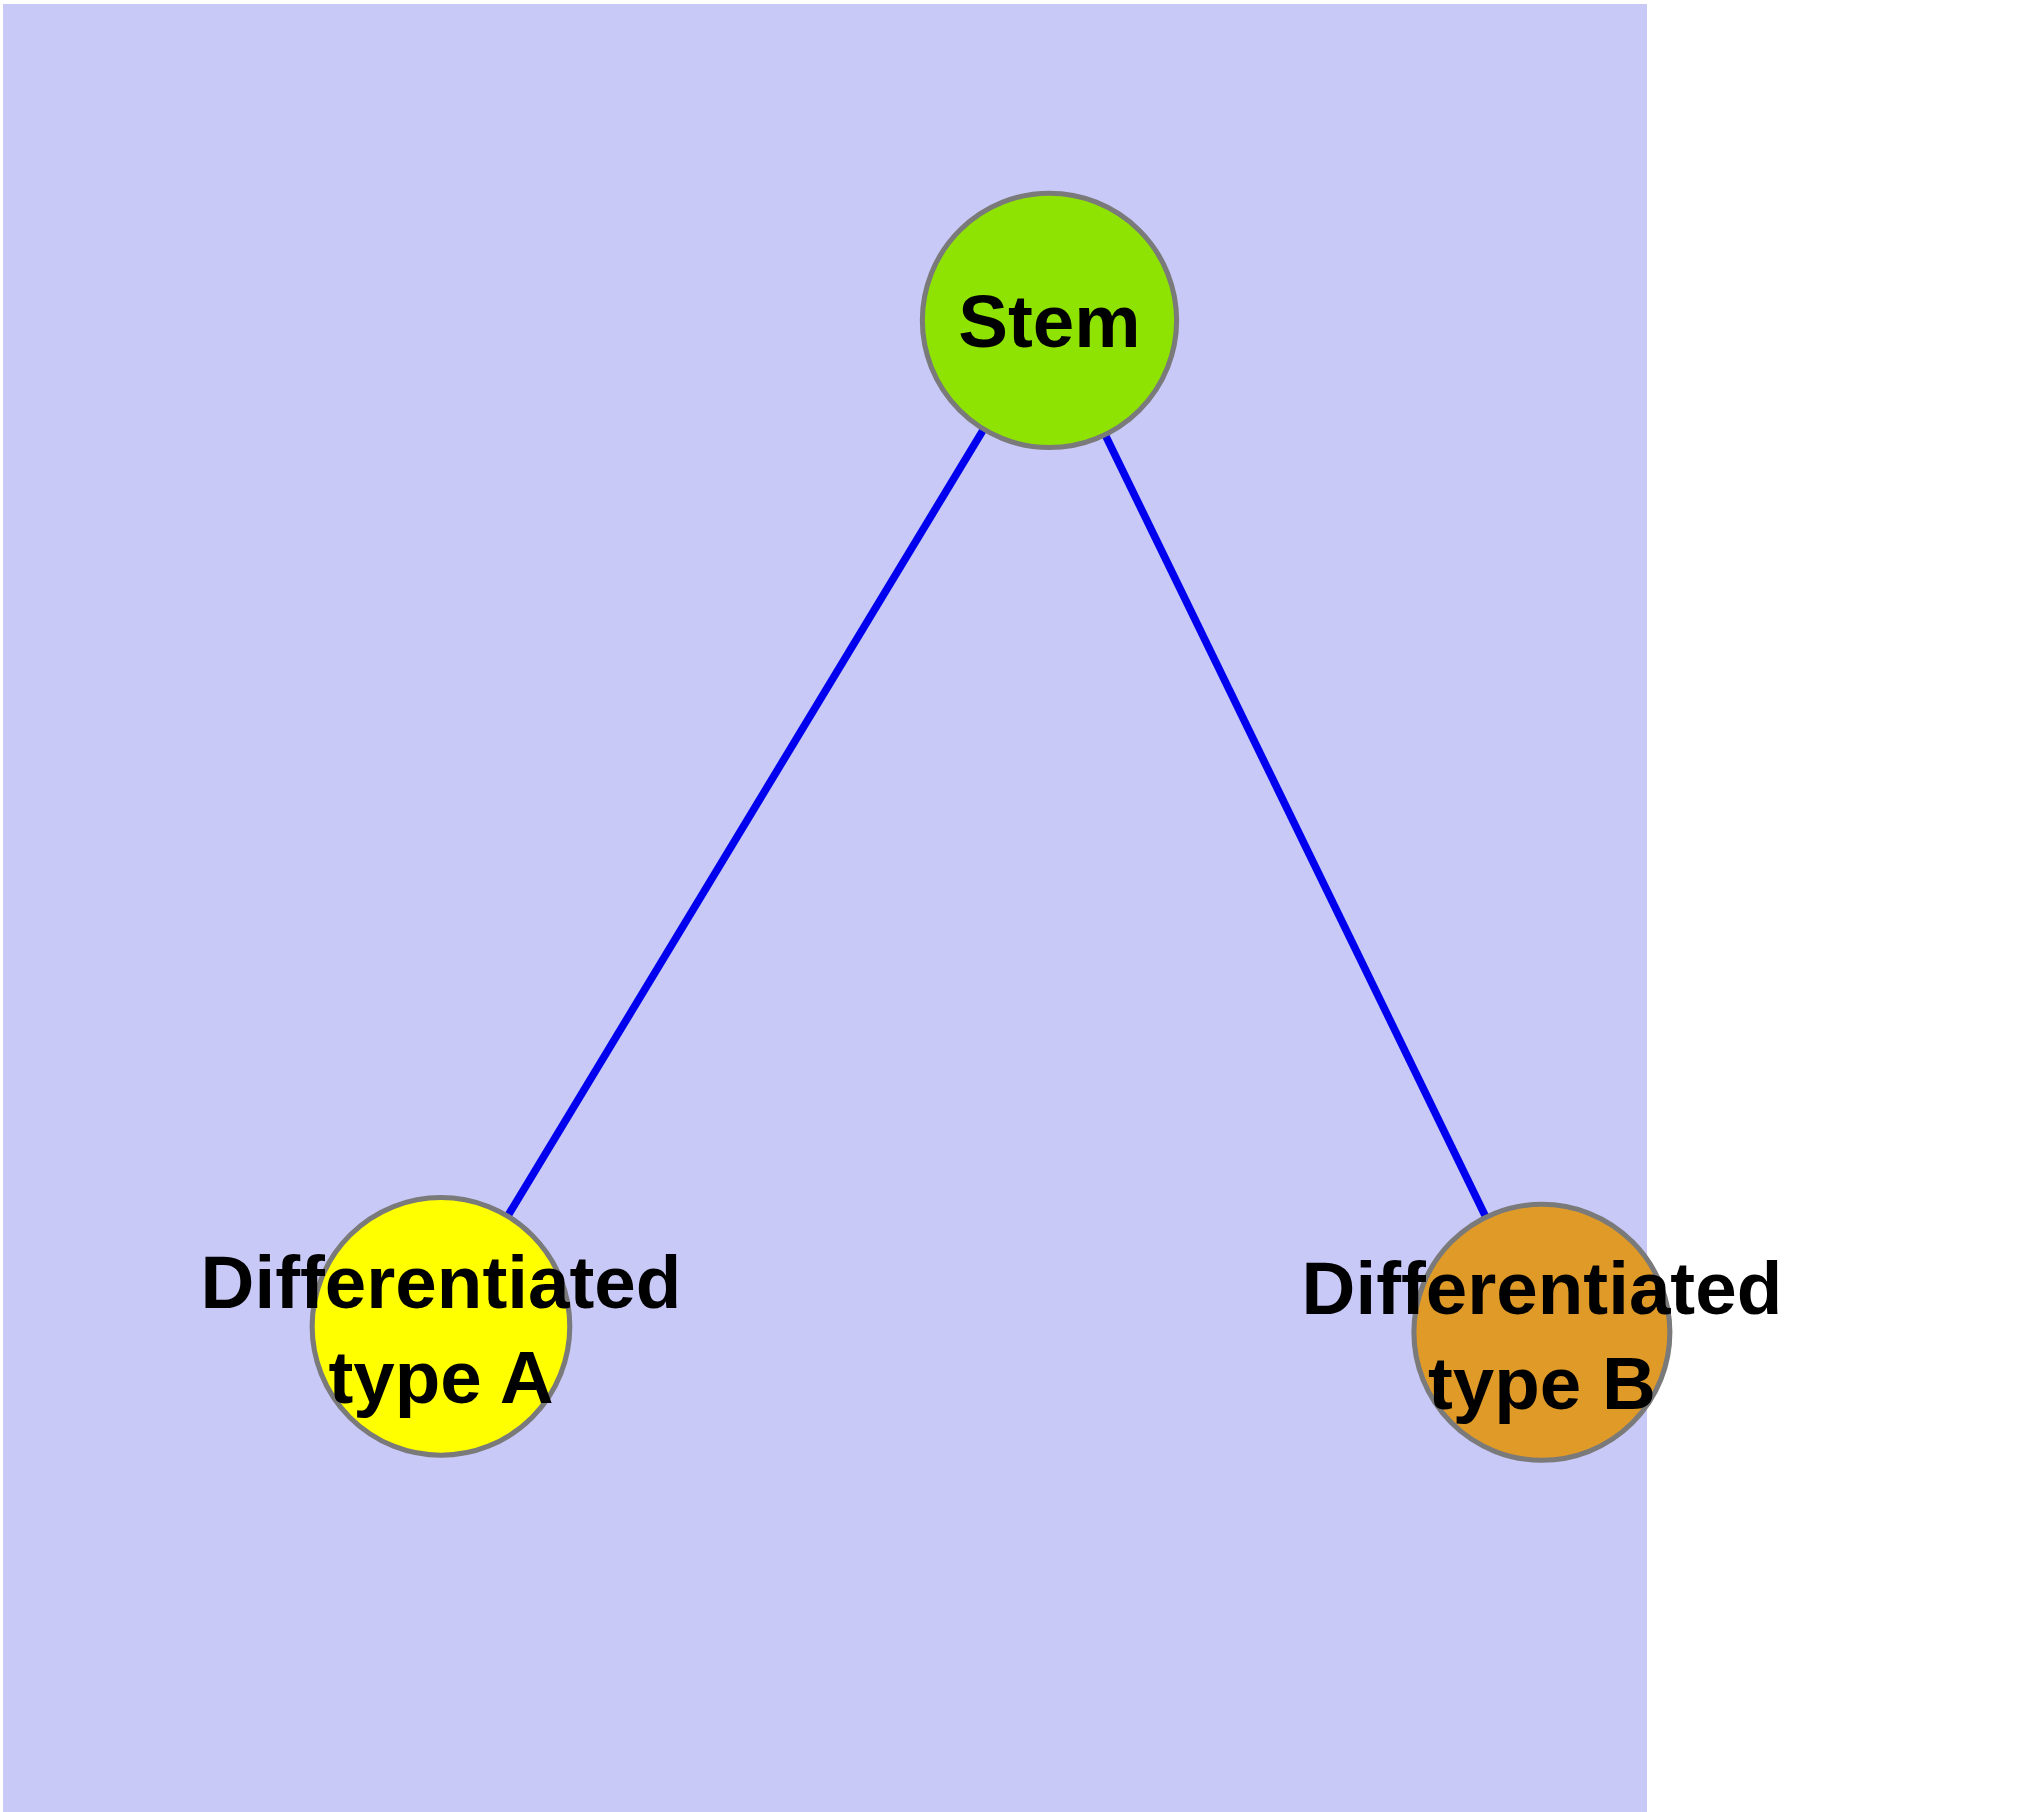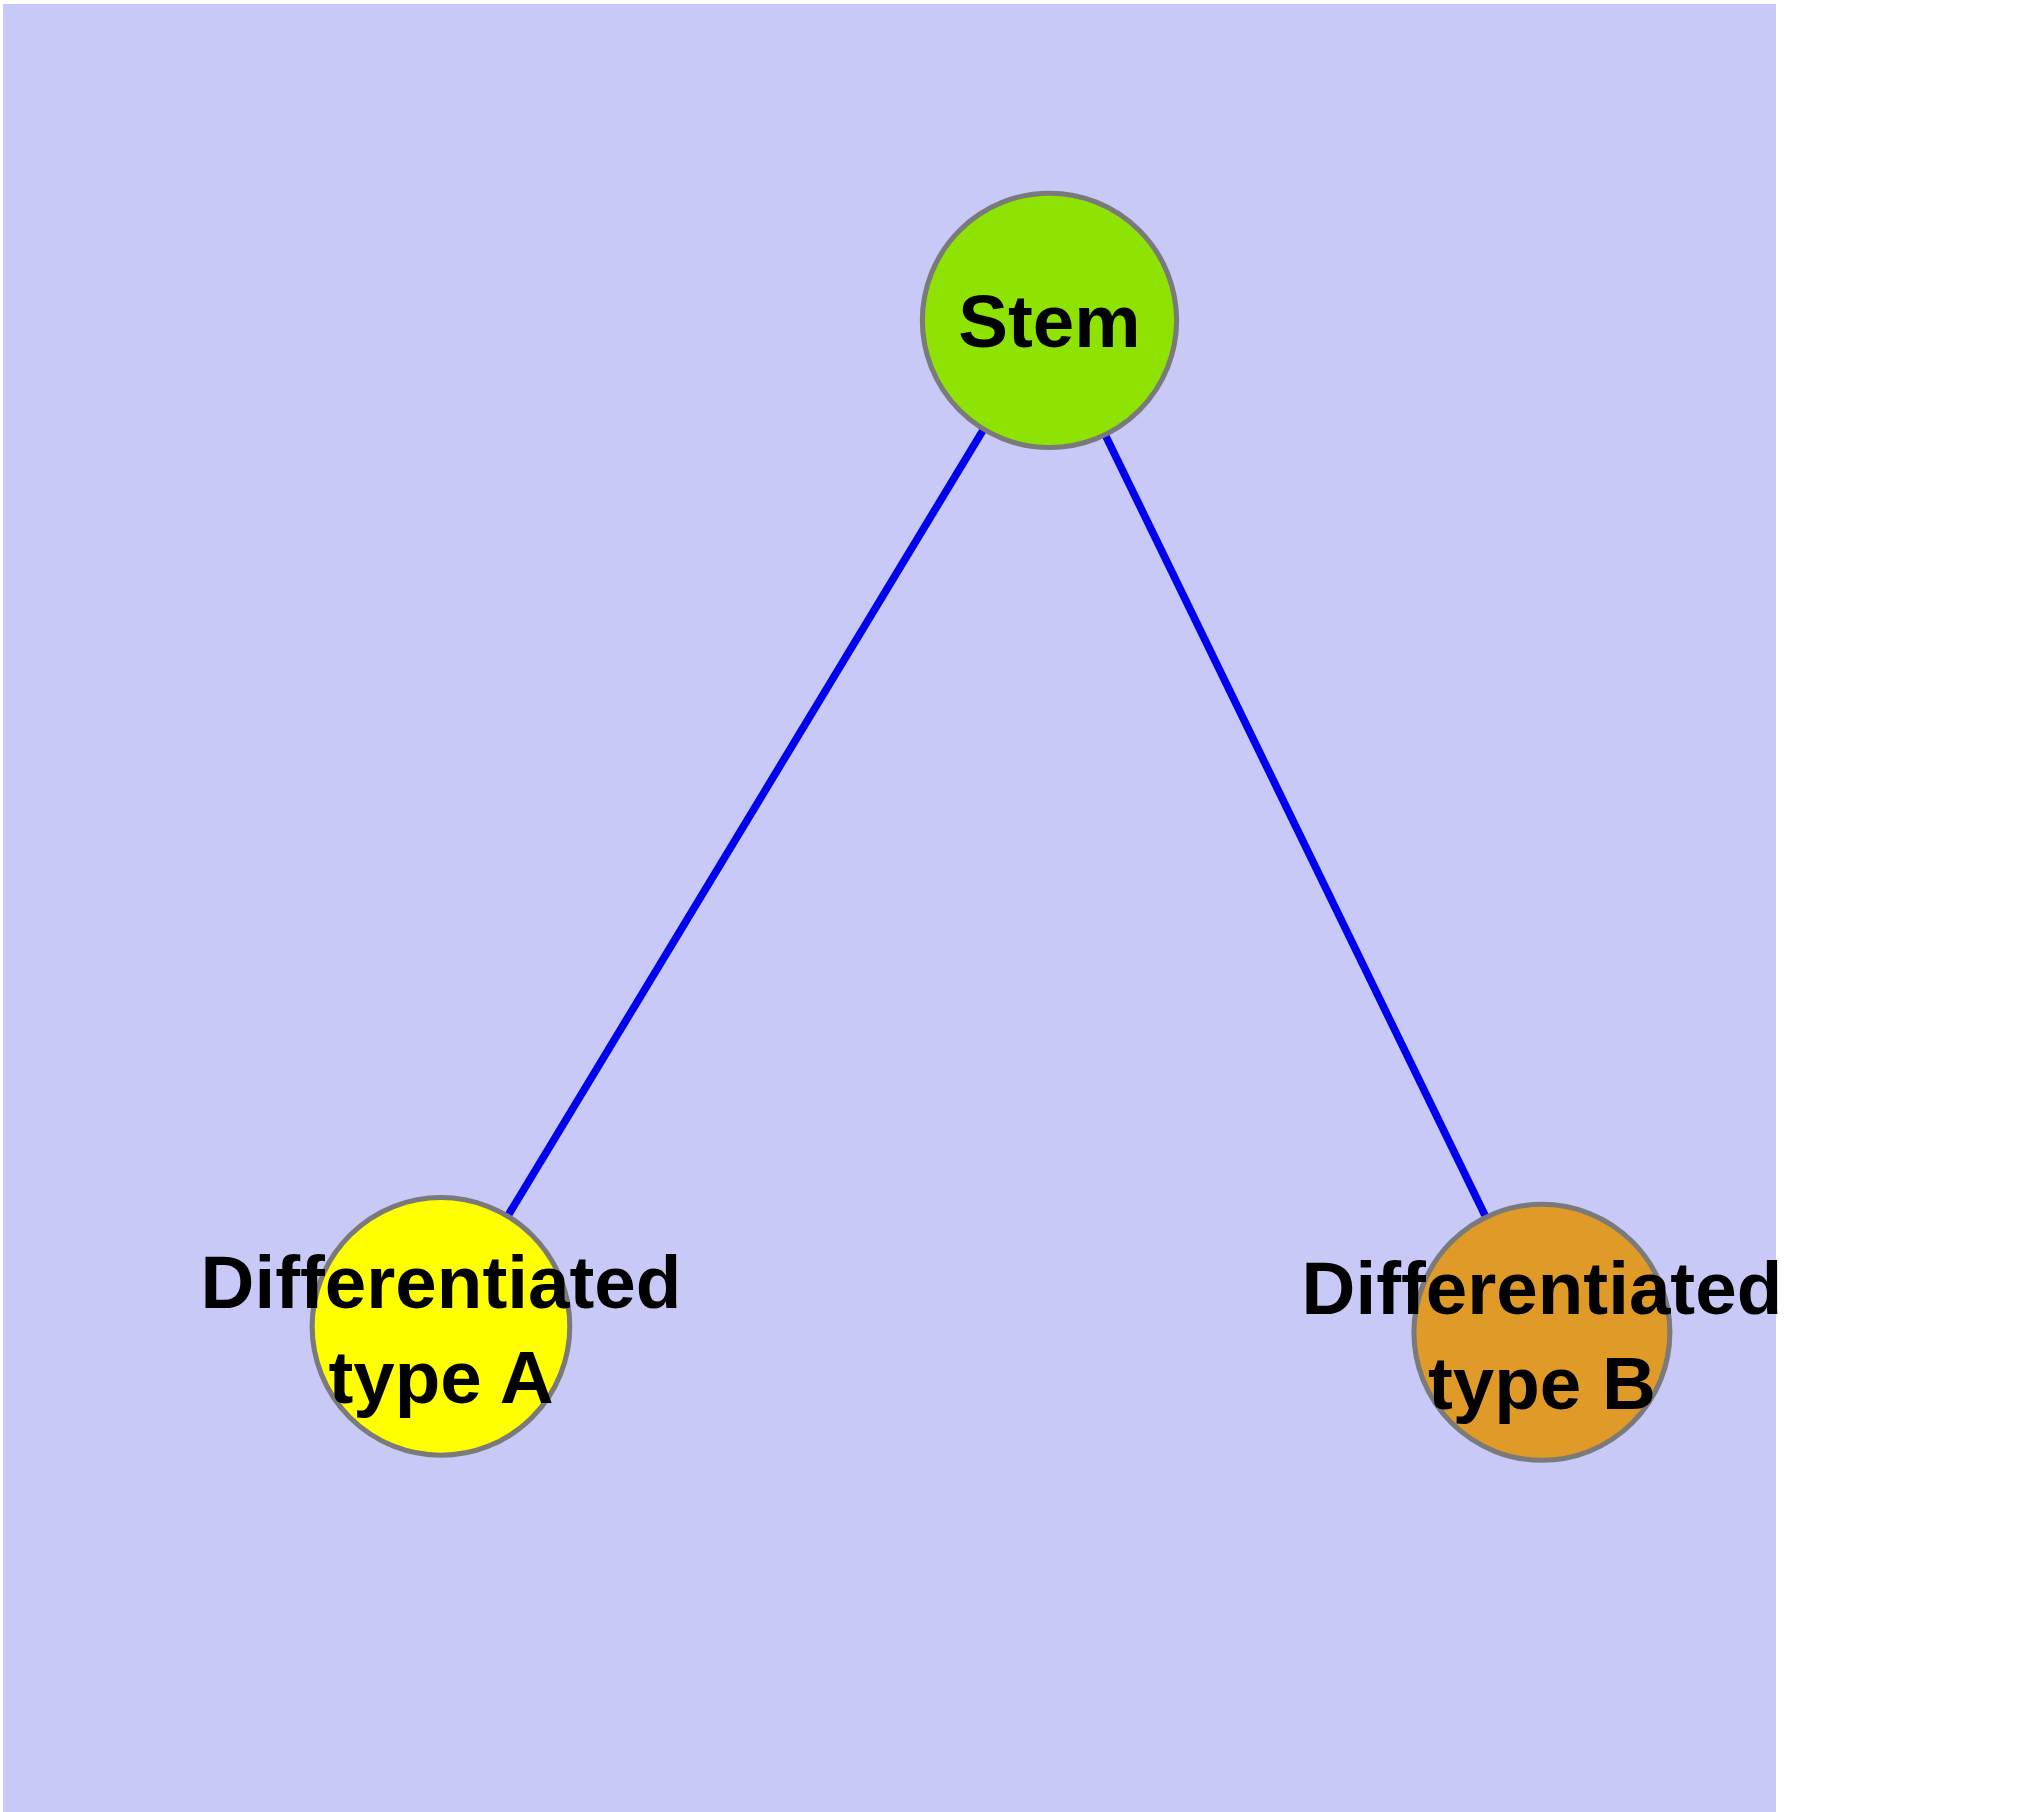--- a/index.html
+++ b/index.html
@@ -8,21 +8,21 @@
   }
   body {
     width: 2021px;
     height: 1812px;
     background: var(--page-margin, #fff);
     font-family: "Liberation Sans", sans-serif;
     overflow: hidden;
   }
   .page {
     position: relative;
-    width: 1776px;
+    width: 1647px;
     height: 1812px;
     text-align: center;
   }
   
   .bg {
     position: absolute;
     left: 2.5px;
     top: 4.2px;
     right: 0;
     bottom: 0;

